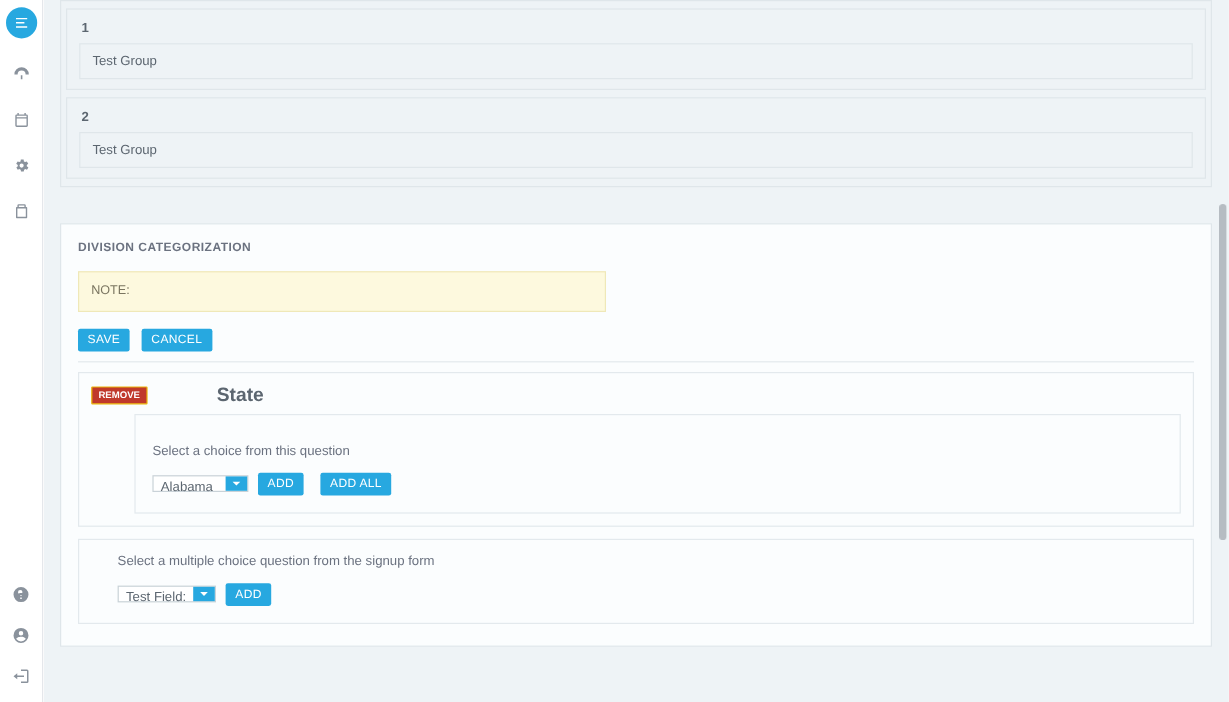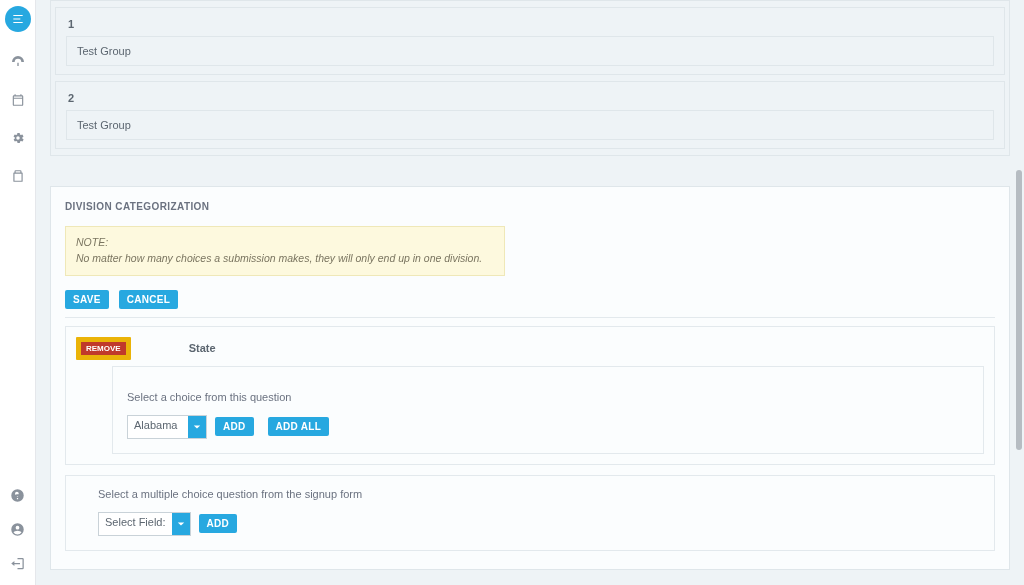--- a/index.html
+++ b/index.html
@@ -83,66 +83,65 @@
   }
   .note-box {
     background: #fdf9de;
     border: 1px solid #efe8b8;
     padding: 8px 10px;
     font-size: 10.5px;
     color: #7a7560;
     line-height: 1.5;
     margin-bottom: 14px;
     max-width: 440px;
-    font-style: italic;
   }
   .btn {
     display: inline-block;
     background: #27a8e0;
     color: #fff;
     border: none;
     padding: 4px 8px;
     font-size: 10px;
-    font-weight: 700;
+    font-weight: 400;
     letter-spacing: 0.3px;
     cursor: pointer;
     border-radius: 2px;
   }
   .btn-group { display: flex; gap: 10px; margin-bottom: 4px; }
   .hr { border-top: 1px solid #e3e9ed; margin: 8px 0; }
   .subcard {
     border: 1px solid #e3e9ed;
     padding: 10px;
     margin-top: 8px;
   }
   .remove-badge {
     background: #c0392b;
     color: #fff;
     font-size: 8px;
     font-weight: 700;
     padding: 2px 5px;
-    border: 5px solid #eab308;
+    border: 1px solid #eab308;
     border-radius: 1px;
     vertical-align: middle;
     cursor: pointer;
   }
   .subcard-header { display: flex; align-items: center; gap: 10px; margin-bottom: 6px; }
-  .subcard-title { font-weight: 700; color: #5c6670; font-size: 11px; padding-left: 48px; }
+  .subcard-title { font-weight: 700; color: #5c6670; font-size: 16px; padding-left: 48px; }
   .inner-block {
     border: 1px solid #e3e9ed;
     padding: 24px 14px 14px 14px;
     margin-left: 36px;
   }
   .inner-label { font-size: 11px; color: #6b7280; margin-bottom: 12px; }
   .select-wrap {
     display: inline-flex;
     align-items: stretch;
     border: 1px solid #c9d2d8;
     background: #fff;
-    height: 24px;
+    height: 14px;
     font-size: 11px;
   }
   .select-wrap .val { padding: 3px 6px; color: #5c6670; min-width: 60px; }
   .select-wrap .caret {
     width: 18px;
     background: #27a8e0;
     display: flex; align-items: center; justify-content: center;
   }
   .select-wrap .caret svg { fill: #fff; }
   .inline-controls { display: flex; align-items: center; gap: 8px; }
@@ -227,21 +226,20 @@
         <div class="row-header">2</div>
         <input class="text-input" type="text" value="Test Group" style="">
       </div>
     </div>
 
     <div class="section-card">
       <div class="section-title">DIVISION CATEGORIZATION</div>
 
       <div class="note-box">
         <div>NOTE:</div>
-        <div>No matter how many choices a submission makes, they will only end up in one division.</div>
       </div>
 
       <div class="btn-group">
         <button class="btn">SAVE</button>
         <button class="btn">CANCEL</button>
       </div>
 
       <div class="hr"></div>
 
       <div class="subcard">
@@ -264,21 +262,21 @@
             <button class="btn">ADD</button>
             <button class="btn" style="margin-left:6px;">ADD ALL</button>
           </div>
         </div>
       </div>
 
       <div class="question-block">
         <div class="inner-label">Select a multiple choice question from the signup form</div>
         <div class="inline-controls">
           <div class="select-wrap">
-            <span class="val">Select Field:</span>
+            <span class="val">Test Field:</span>
             <span class="caret">
               <svg width="8" height="8" viewBox="0 0 10 10">
                   <path d="M1 3l4 4 4-4z"></path>
                 </svg>
             </span>
           </div>
           <button class="btn">ADD</button>
         </div>
       </div>
     </div>

